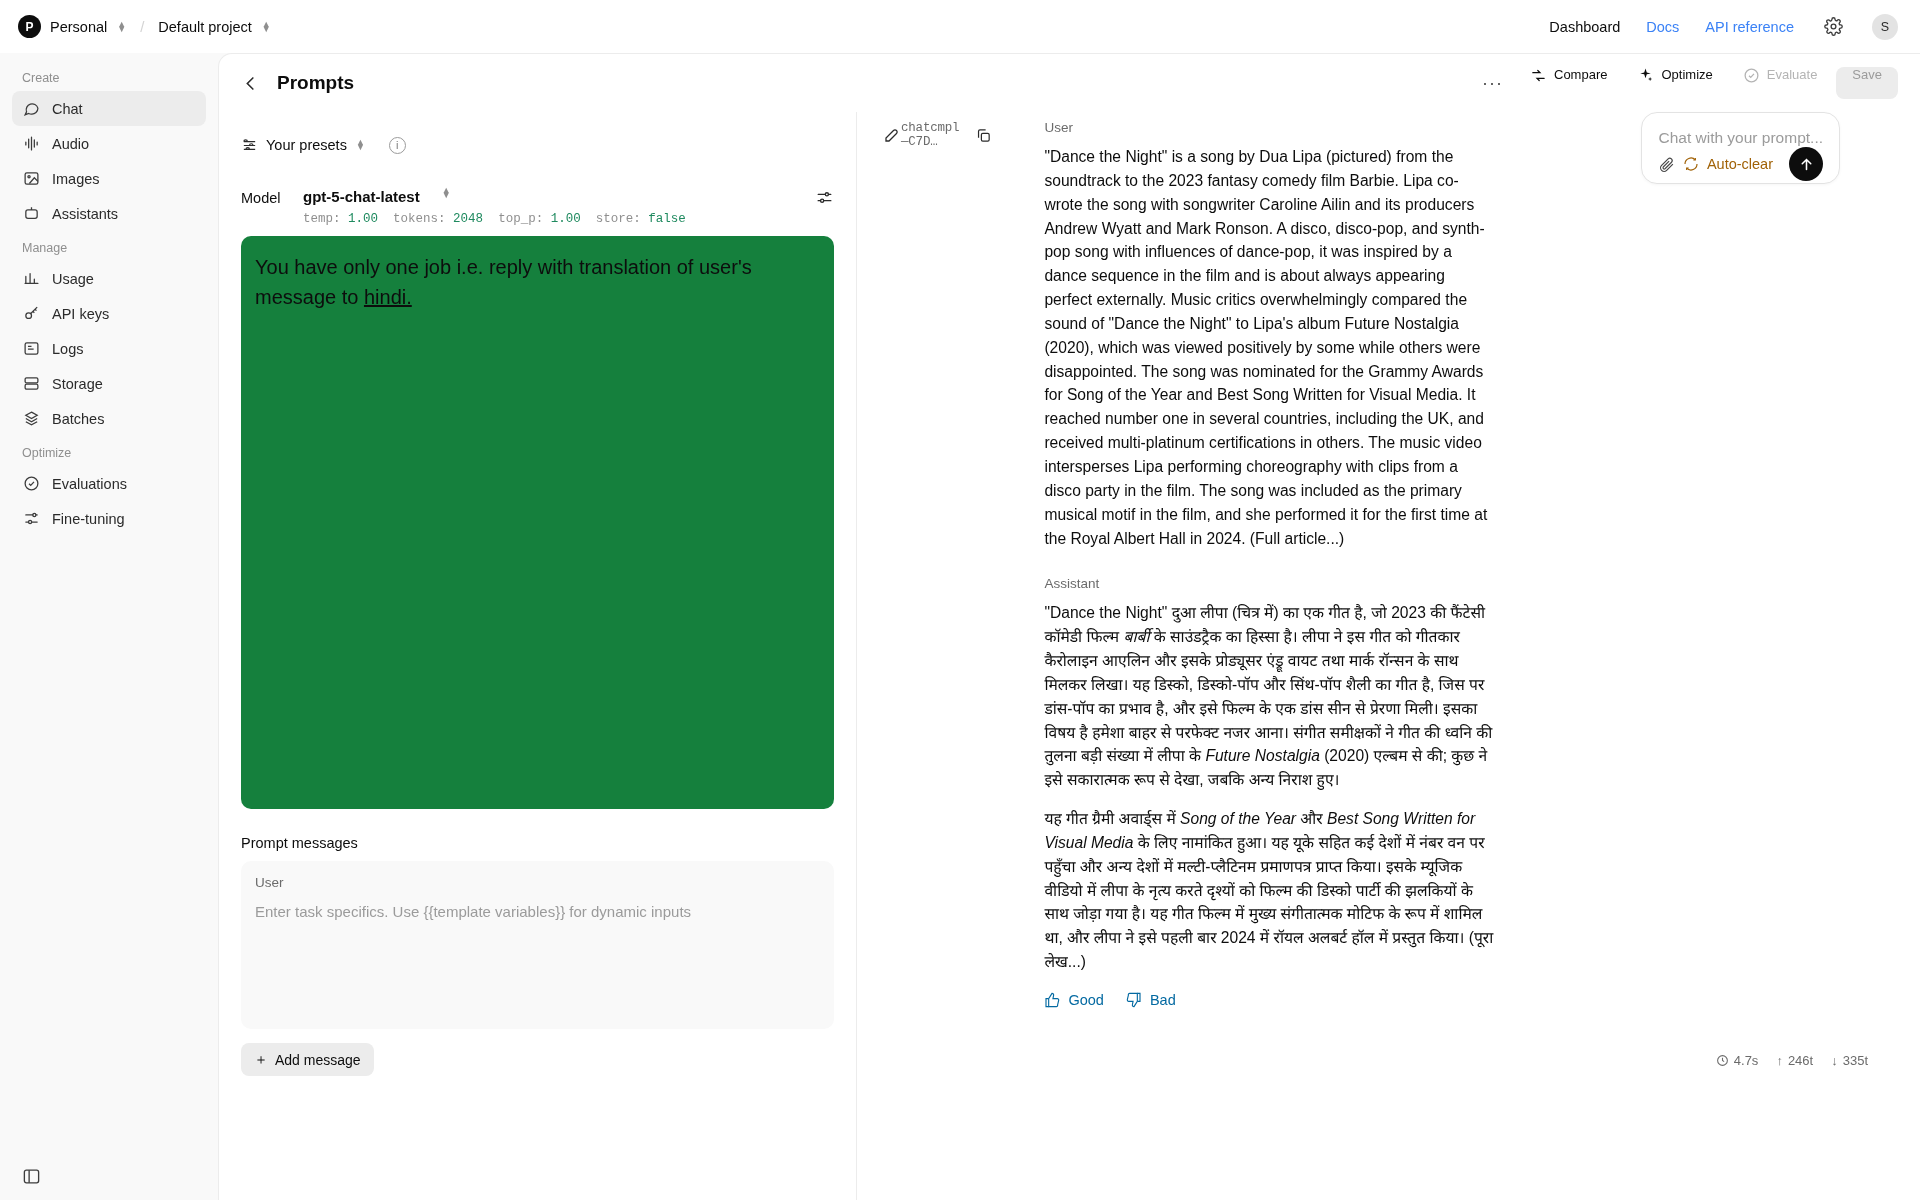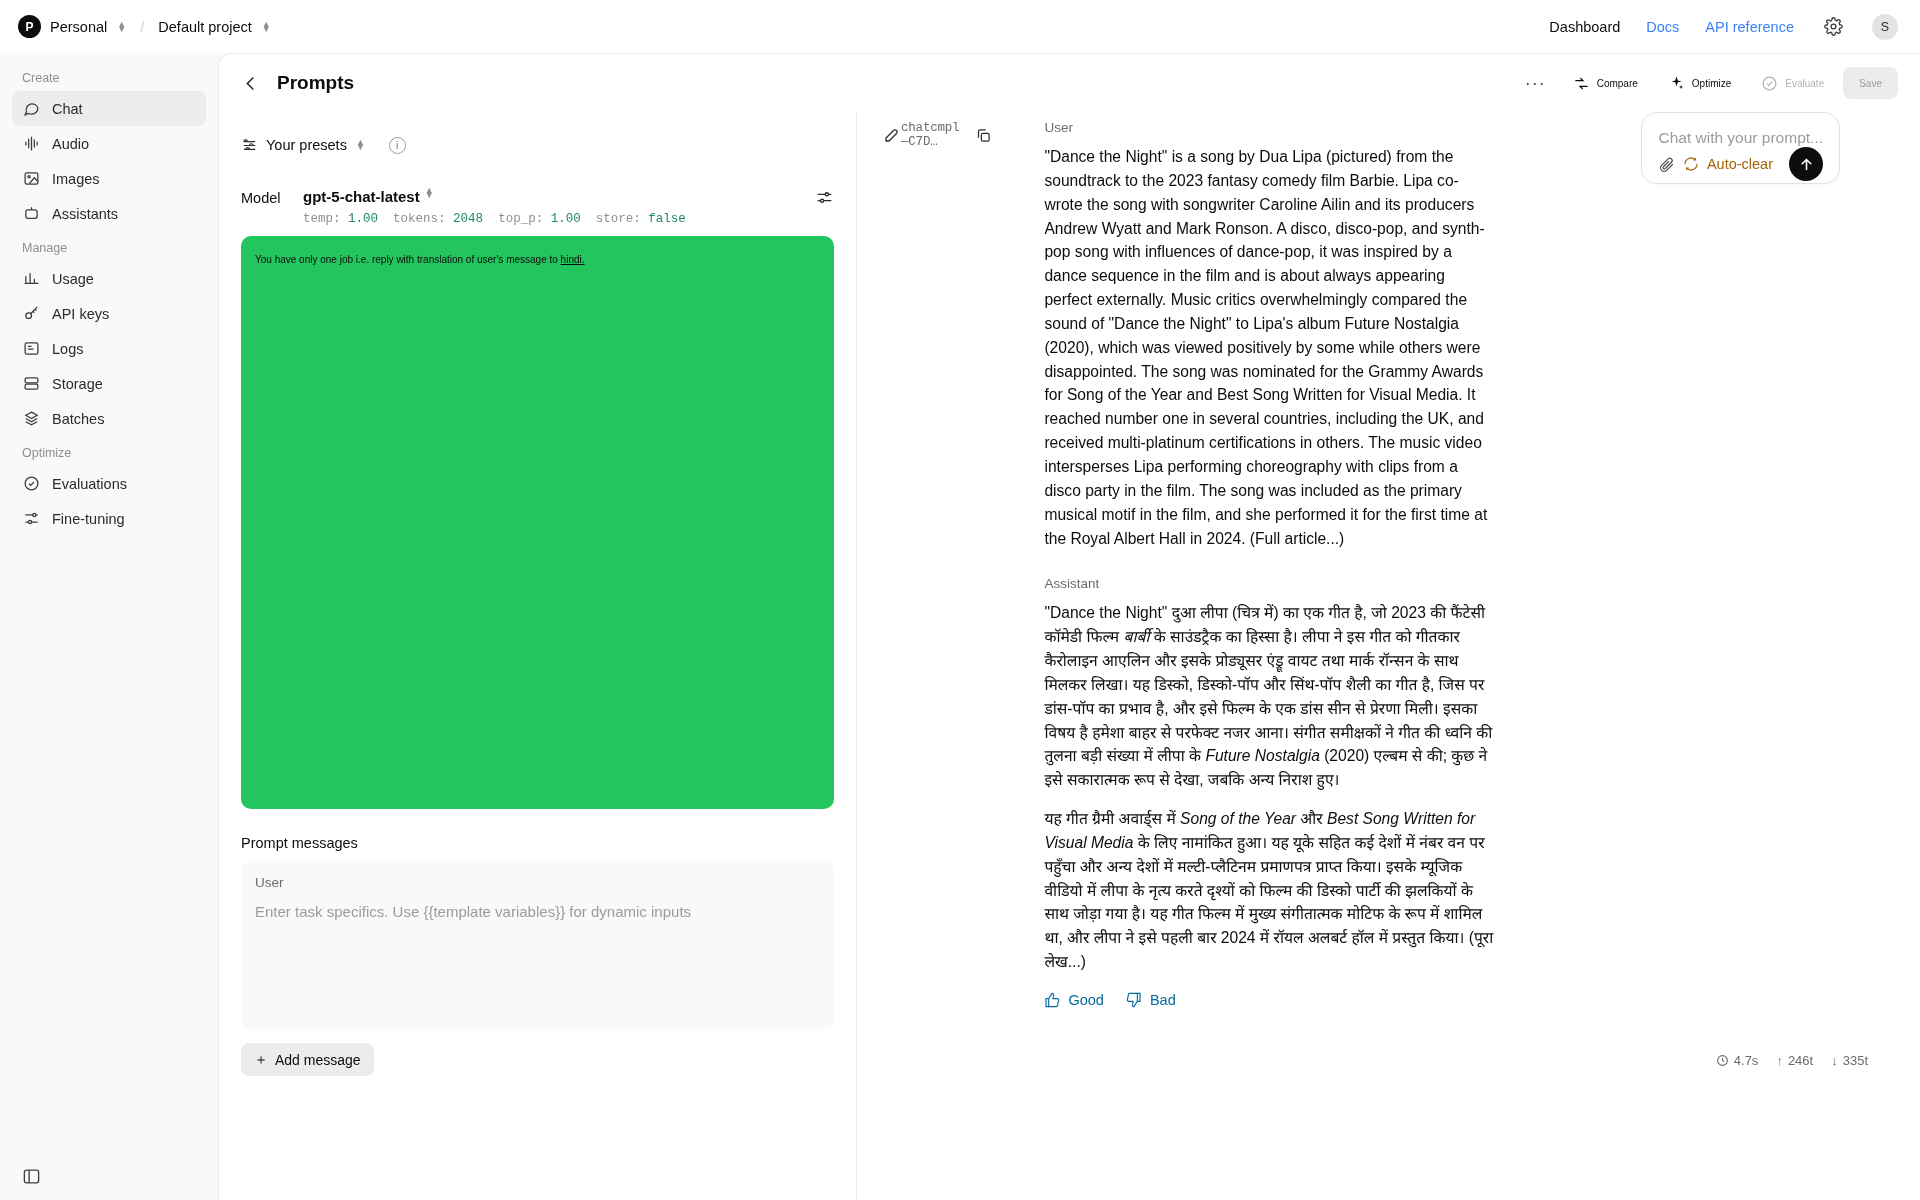--- a/index.html
+++ b/index.html
@@ -80,23 +80,23 @@
   }
   .main-header {
     height: 58px; flex: 0 0 58px;
     display: flex; align-items: center;
     padding: 0 22px 0 18px;
   }
   .back-arrow { width: 26px; height: 26px; display:flex;align-items:center;justify-content:center; cursor:pointer; color:#2b2b2b;}
   .page-title { font-size: 19px; font-weight: 600; margin-left: 14px; }
   .hdr-right { margin-left: auto; display: flex; align-items: center; gap: 8px; }
   .hdr-btn {
-    display: flex; align-items: center; gap: 7px;
+    display: flex; gap: 7px;
     height: 32px; padding: 0 11px; border-radius: 8px;
-    font-size: 10px; color: #0d0d0d; cursor: pointer; background: transparent;
+    font-size: 13px; color: #0d0d0d; cursor: pointer; background: transparent;
     border: none;
   }
   .hdr-btn.disabled { color: #b4b4b4; cursor: default; }
   .hdr-btn.save {
     background: #ececec; color: #9b9b9b; padding: 0 16px;
   }
   .dots { font-size: 18px; color: #4b4b4b; padding: 0 8px; cursor: pointer; letter-spacing:1px;}
 
   .split { flex: 1; display: flex; min-height: 0; }
 
@@ -116,45 +116,45 @@
   }
   .info-icon {
     width: 17px; height: 17px; border-radius: 50%;
     border: 1.3px solid #9b9b9b; color: #7d7d7d;
     font-size: 11px; display: flex; align-items: center; justify-content: center;
     margin-left: 4px; cursor: pointer;
   }
   .model-row { display: flex; align-items: flex-start; margin-top: 26px; }
   .model-label { font-size: 14.5px; color: #0d0d0d; width: 62px; padding-top: 2px;}
   .model-main { flex: 1; }
-  .model-name-row { display: flex; align-items: flex-start; gap: 4px; }
+  .model-name-row { display: flex; align-items: flex-start; gap: 21px; }
   .model-name { font-size: 15px; font-weight: 600; cursor: pointer; }
   .model-params {
     margin-top: 7px;
     font-family: "Liberation Mono", monospace;
     font-size: 12.5px; color: #8f8f8f;
   }
   .model-params .num { color: #1f8a5f; }
   .model-params .kw { color: #8f8f8f; }
   .slider-icon { margin-left: auto; cursor: pointer; color: #2b2b2b; }
 
   .section-head {
     display: flex; align-items: center;
     margin-top: 24px; padding-bottom: 7px;
     border-bottom: 1px solid #ececec;
   }
   .section-title { font-size: 14.5px; color: #0d0d0d; }
   .section-head .act { margin-left: auto; cursor: pointer; color: #2b2b2b; }
 
   .sysmsg-box {
     margin-top: 10px;
-    background: #22c55e;
+    background: #15803d;
     border-radius: 10px;
     padding: 16px 14px;
-    font-size: 10px; line-height: 1.5;
+    font-size: 20px; line-height: 1.5;
     color: #0d0d0d;
     height: 573px;
     overflow: hidden;
   }
   .sysmsg-box .ul { text-decoration: underline; text-decoration-color:#0d0d0d; }
 
   .prompt-label { font-size: 14.5px; margin-top: 26px; color: #0d0d0d; }
   .prompt-box {
     margin-top: 10px;
     background: #f9f9f9;

